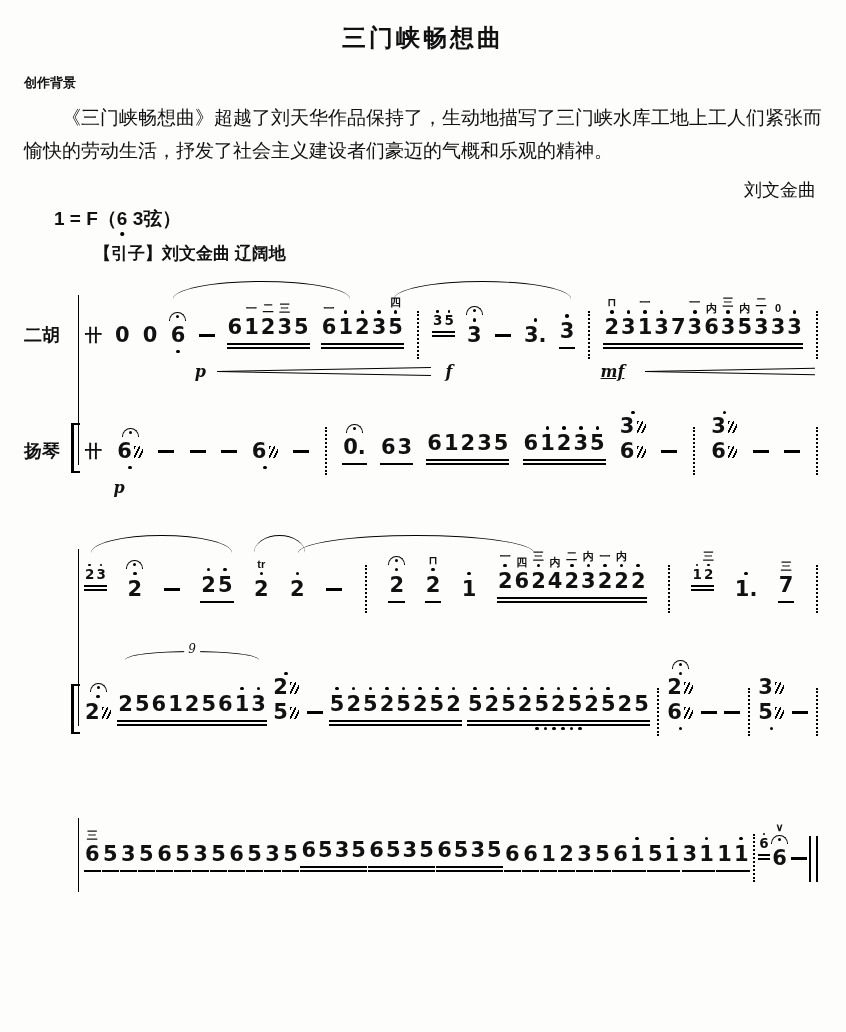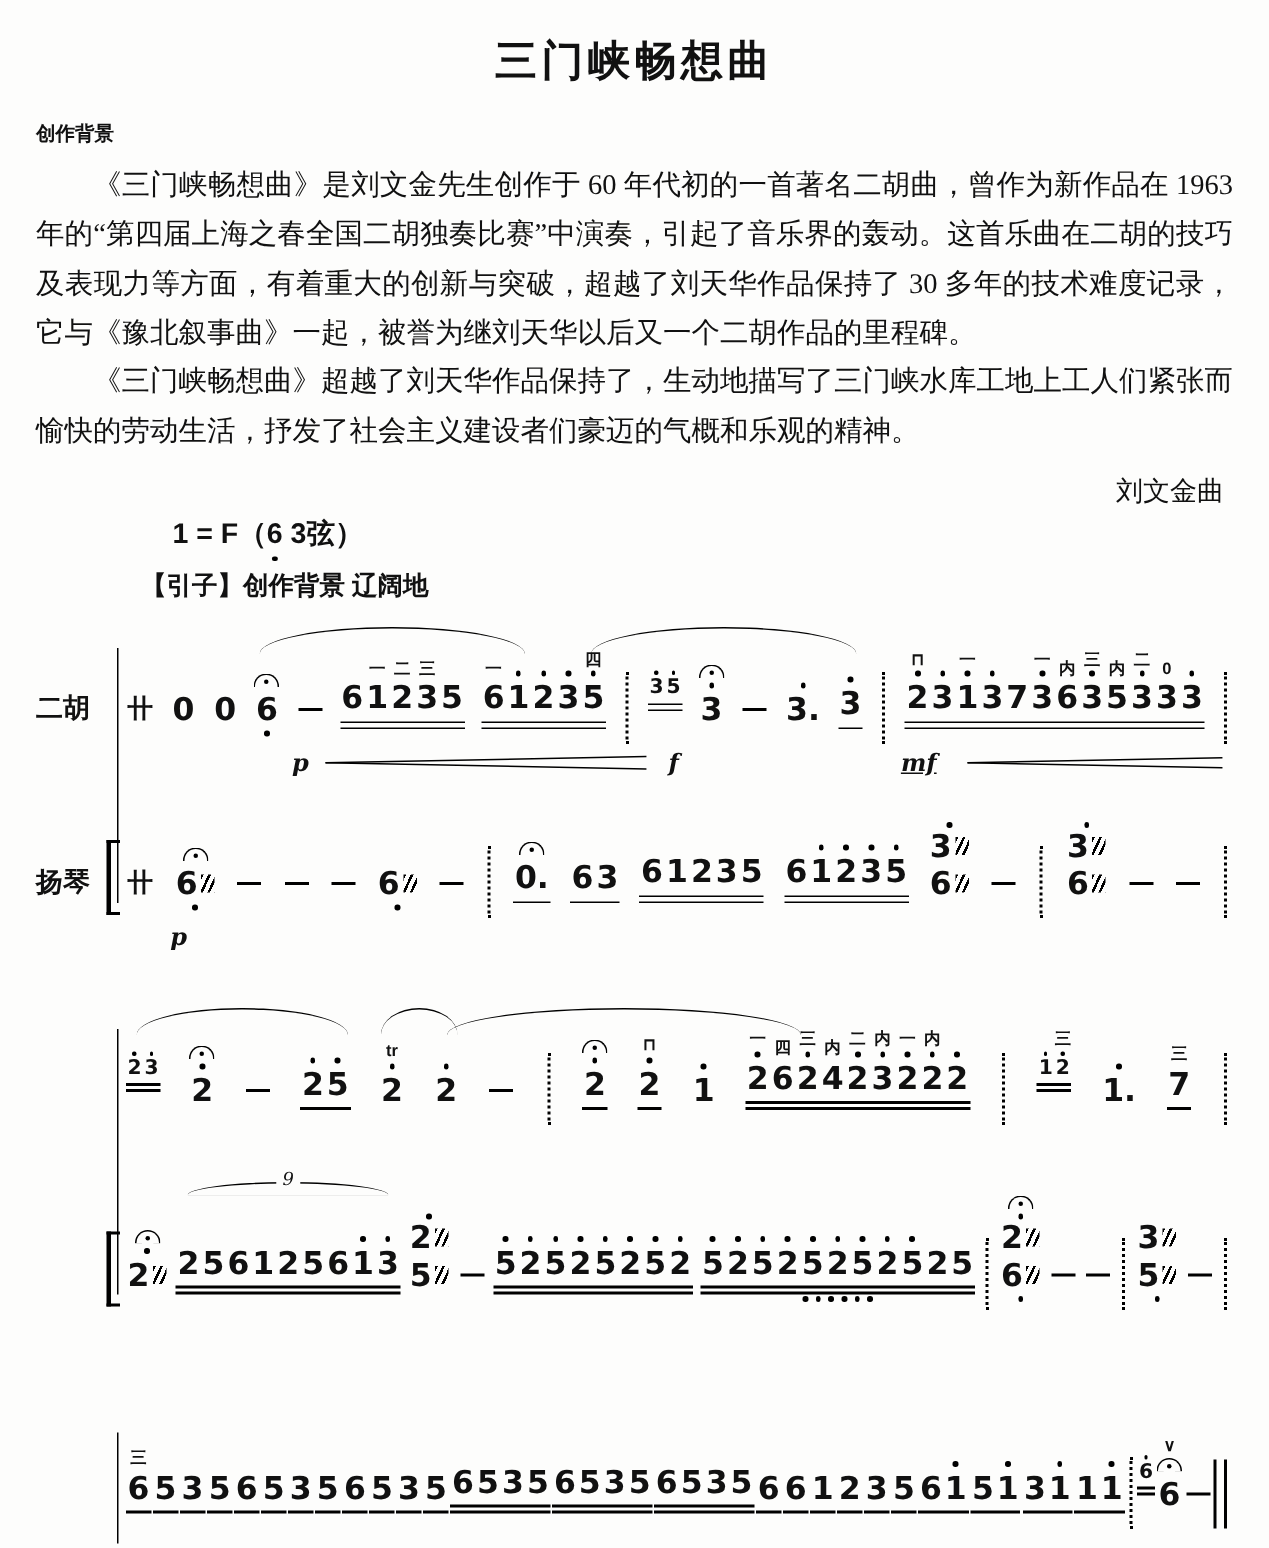--- a/index.html
+++ b/index.html
@@ -1,24 +1,24 @@
 <!DOCTYPE html>
 <html><head>
 <meta charset="utf-8">
 <style>
   html,body{margin:0;padding:0;background:#e8e8e8;}
   .page{position:relative;width:846px;height:1032px;margin:0 auto;background:#fdfdfc;color:#111;
         font-family:"Liberation Serif",serif;box-sizing:border-box;padding:14px 24px;overflow:hidden;}
   
   .title{text-align:center;font-family:"Liberation Sans",sans-serif;font-weight:bold;
-         font-size:28px;letter-spacing:3px;margin:8px 0 20px 0;}
+         font-size:24px;letter-spacing:3px;margin:8px 0 20px 0;}
   .heading{font-family:"Liberation Sans",sans-serif;font-weight:bold;font-size:13px;margin:0 0 10px 0;}
   .para{font-size:19px;line-height:1.73;text-align:justify;margin:0;text-indent:2em;}
   .composer{text-align:right;font-size:18px;margin:10px 6px 2px 0;}
-  .keyline{font-family:"Liberation Sans",sans-serif;font-weight:bold;font-size:19px;margin:4px 0 8px 91px;}
+  .keyline{font-family:"Liberation Sans",sans-serif;font-weight:bold;font-size:19px;margin:4px 0 8px 30px;}
   .kn{position:relative;display:inline-block;}
   .kn::after{content:"";position:absolute;left:50%;bottom:-6px;width:3.5px;height:3.5px;border-radius:50%;
              background:#000;transform:translateX(-50%);}
   .tempoline{font-family:"Liberation Sans",sans-serif;font-weight:bold;font-size:17px;margin:10px 0 2px 70px;}
   
   .system{position:relative;margin-top:16px;}
   .sysrule{position:absolute;left:54px;top:14px;bottom:14px;width:0;border-left:1.7px solid #000;}
   .staffline{position:relative;padding-left:60px;}
   .plabel{position:absolute;left:0;bottom:16px;width:52px;font-size:18px;font-weight:bold;
           font-family:"Liberation Sans",sans-serif;}
@@ -77,28 +77,27 @@
   .footer .f1{font-family:"Liberation Sans",sans-serif;font-weight:bold;font-size:13px;}
   .footer .f2{font-family:"DejaVu Sans Mono",monospace;font-weight:bold;font-size:10.5px;letter-spacing:.5px;}
 </style>
 </head>
 <body>
 
 <div class="page">
 
   <div class="title">三门峡畅想曲</div>
   <div class="heading">创作背景</div>
-  <p class="para">《三门峡畅想曲》是刘文金先生创作于 60 年代初的一首著名二胡曲，曾作为新作品在 1963 年的“第四届上海之春全国二胡独奏比赛”中演奏，引起了音乐界的轰动。这首乐曲在二胡的技巧及表现力等方面，有着重大的创新与突破，超越了刘天华作品保持了 30 多年的技术难度记录，它与《豫北叙事曲》一起，被誉为继刘天华以后又一个二胡作品的里程碑。</p>
   <p class="para">《三门峡畅想曲》超越了刘天华作品保持了，生动地描写了三门峡水库工地上工人们紧张而愉快的劳动生活，抒发了社会主义建设者们豪迈的气概和乐观的精神。</p>
   <div class="composer">刘文金曲</div>
 
   <div class="keyline">
     <span>1 = F（</span><span class="kn">6</span><span> 3弦）</span>
   </div>
-  <div class="tempoline">【引子】创作背景  辽阔地</div>
+  <div class="tempoline">【引子】刘文金曲  辽阔地</div>
 
   <div class="system sys1">
     <div class="sysrule"></div>
     <div class="staffline">
       <div class="plabel">二胡</div>
       <div class="mline" id="s0e">
           <div class="mrow">
             <div class="tok meter">
               <div class="above"></div>
               <div class="core">

